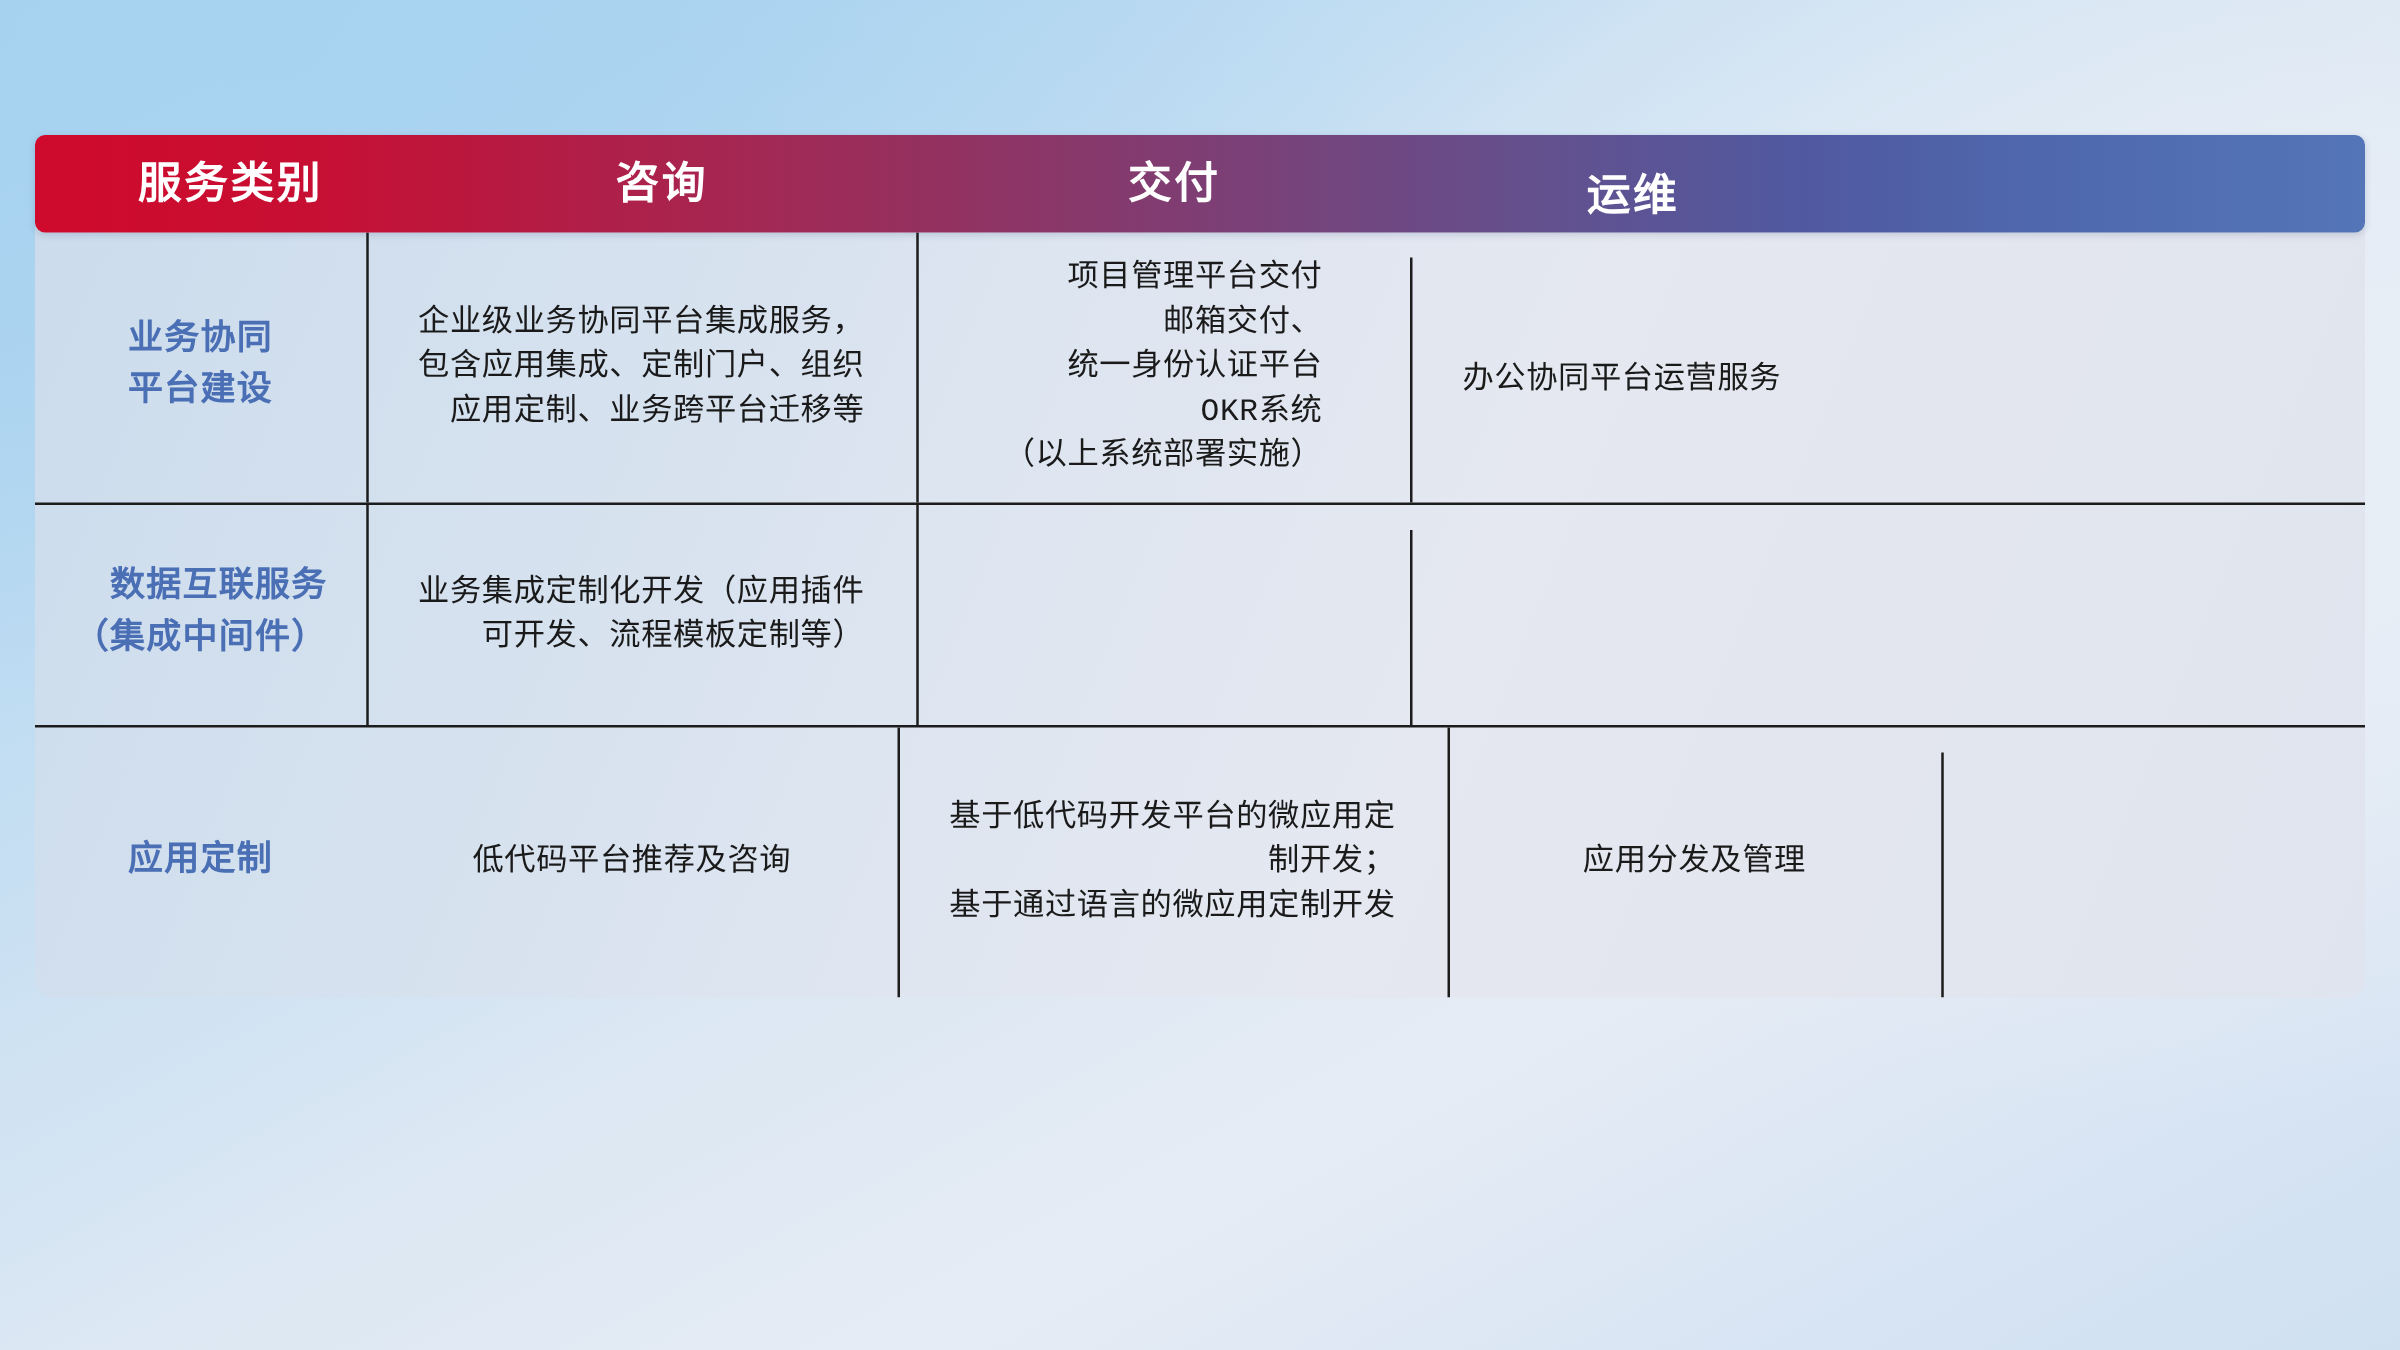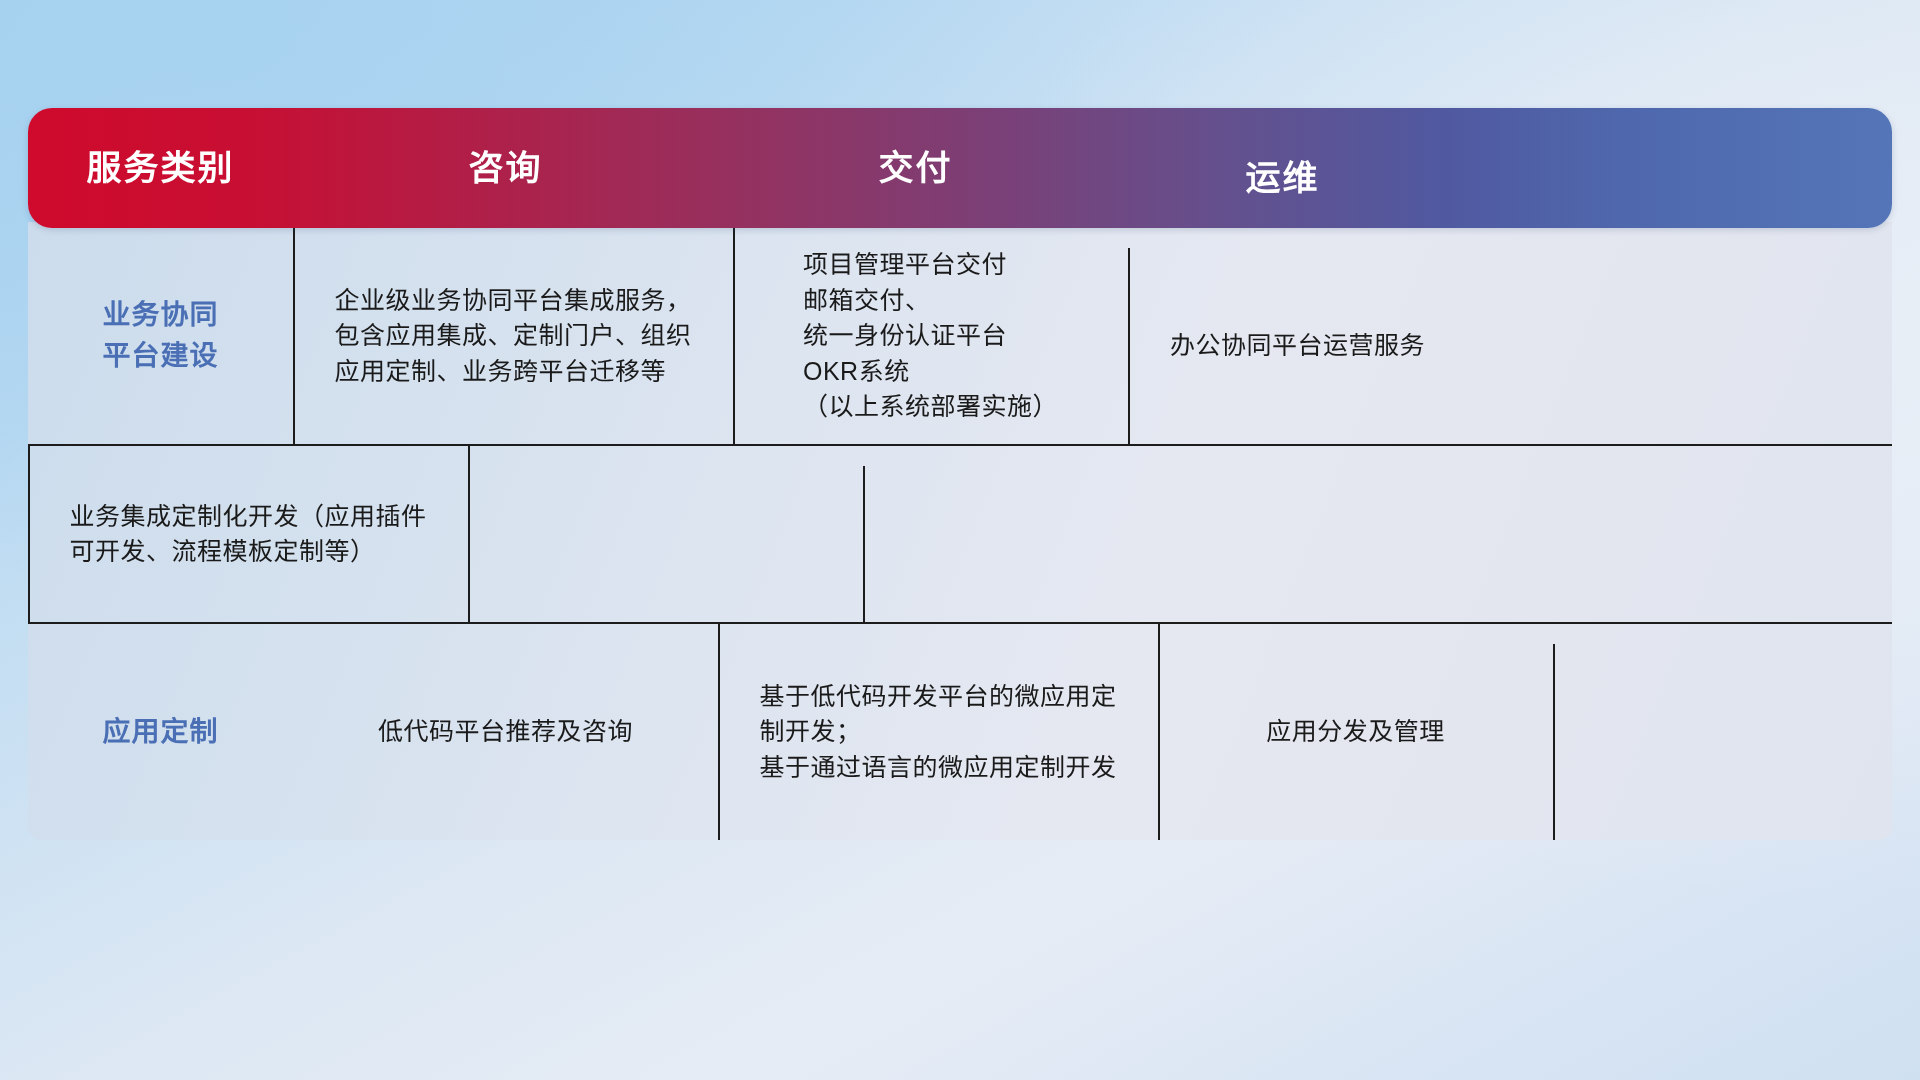--- a/index.html
+++ b/index.html
@@ -28,35 +28,36 @@
   .table-wrap {
     position: absolute;
     left: 28px;
     top: 108px;
     width: 1864px;
   }
 
   
   .thead {
     display: flex;
-    height: 120px;
-    border-radius: 24px;
+    height: 78px;
+    border-radius: 8px;
     background: linear-gradient(90deg,
         #cf0a2c 0%,
         #c70f33 12%,
         #b01f48 24%,
         #95315f 38%,
         #7a4077 52%,
         #64508d 64%,
         #5059a0 76%,
         #4f68ad 86%,
         #5475b8 100%);
     box-shadow: 0 2px 6px rgba(40,60,110,0.18);
     position: relative;
     z-index: 3;
+    padding-left: 24px;
   }
   .th {
     display: flex;
     align-items: center;
     justify-content: center;
     color: #ffffff;
     font-size: 35px;
     font-weight: 700;
     letter-spacing: 2px;
     line-height: 1.1;
@@ -85,27 +86,28 @@
     position: relative;
     border-top: 2px solid #1c1c1c;
   }
   .tr:first-child { border-top: none; }
 
   .td {
     position: relative;
     display: flex;
     align-items: center;
     justify-content: center;
-    text-align: left;
+    text-align: right;
     padding: 10px 14px;
     box-sizing: border-box;
     color: #1a1a1a;
     font-size: 25px;
     line-height: 1.42;
     letter-spacing: 0.5px;
+    font-family: Liberation Mono, monospace;
   }
 
   
   .td.vline::before {
     content: "";
     position: absolute;
     left: 0;
     top: 0;
     bottom: 0;
     width: 2px;
@@ -173,20 +175,24 @@
 统一身份认证平台
 OKR系统
 （以上系统部署实施）</span>
         </div>
         <div class="td c4 vline">
           <span class="cell-text">办公协同平台运营服务</span>
         </div>
       </div>
 
       <div class="tr r1">
+        <div class="td cat c0">
+          <span class="cell-text">数据互联服务
+（集成中间件）</span>
+        </div>
         <div class="td c2 vline">
           <span class="cell-text">业务集成定制化开发（应用插件
 可开发、流程模板定制等）</span>
         </div>
         <div class="td c3 vline">
           <span class="cell-text"></span>
         </div>
         <div class="td c4 vline">
           <span class="cell-text"></span>
         </div>

